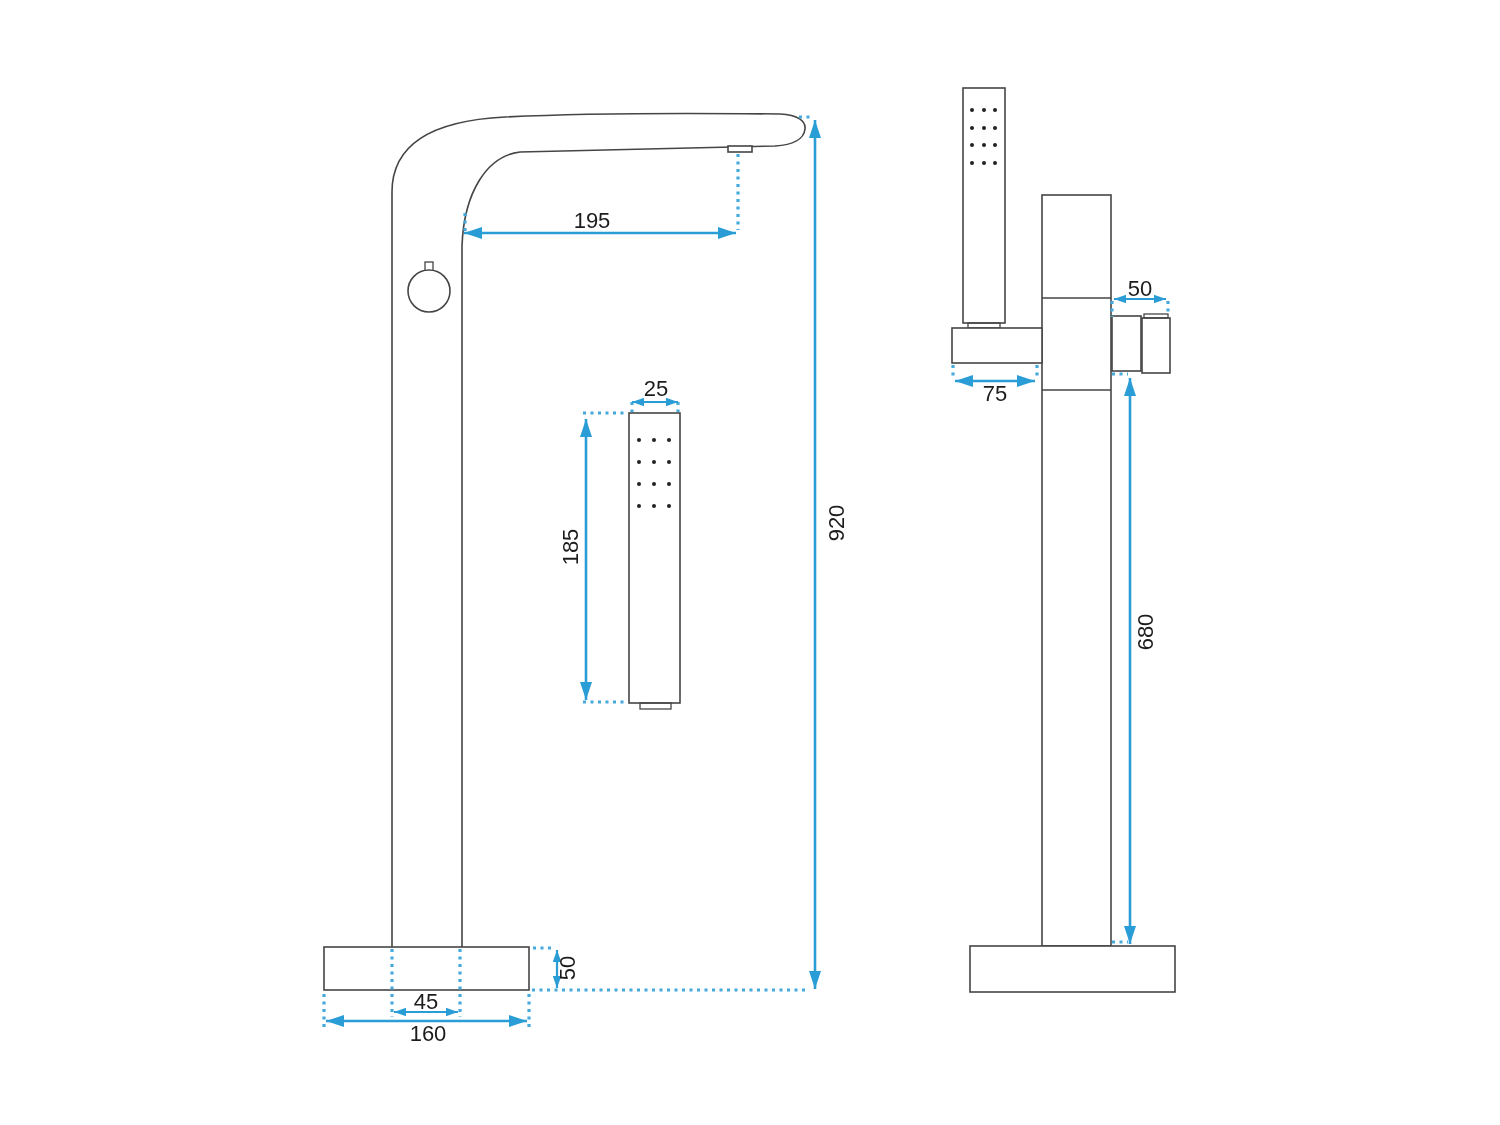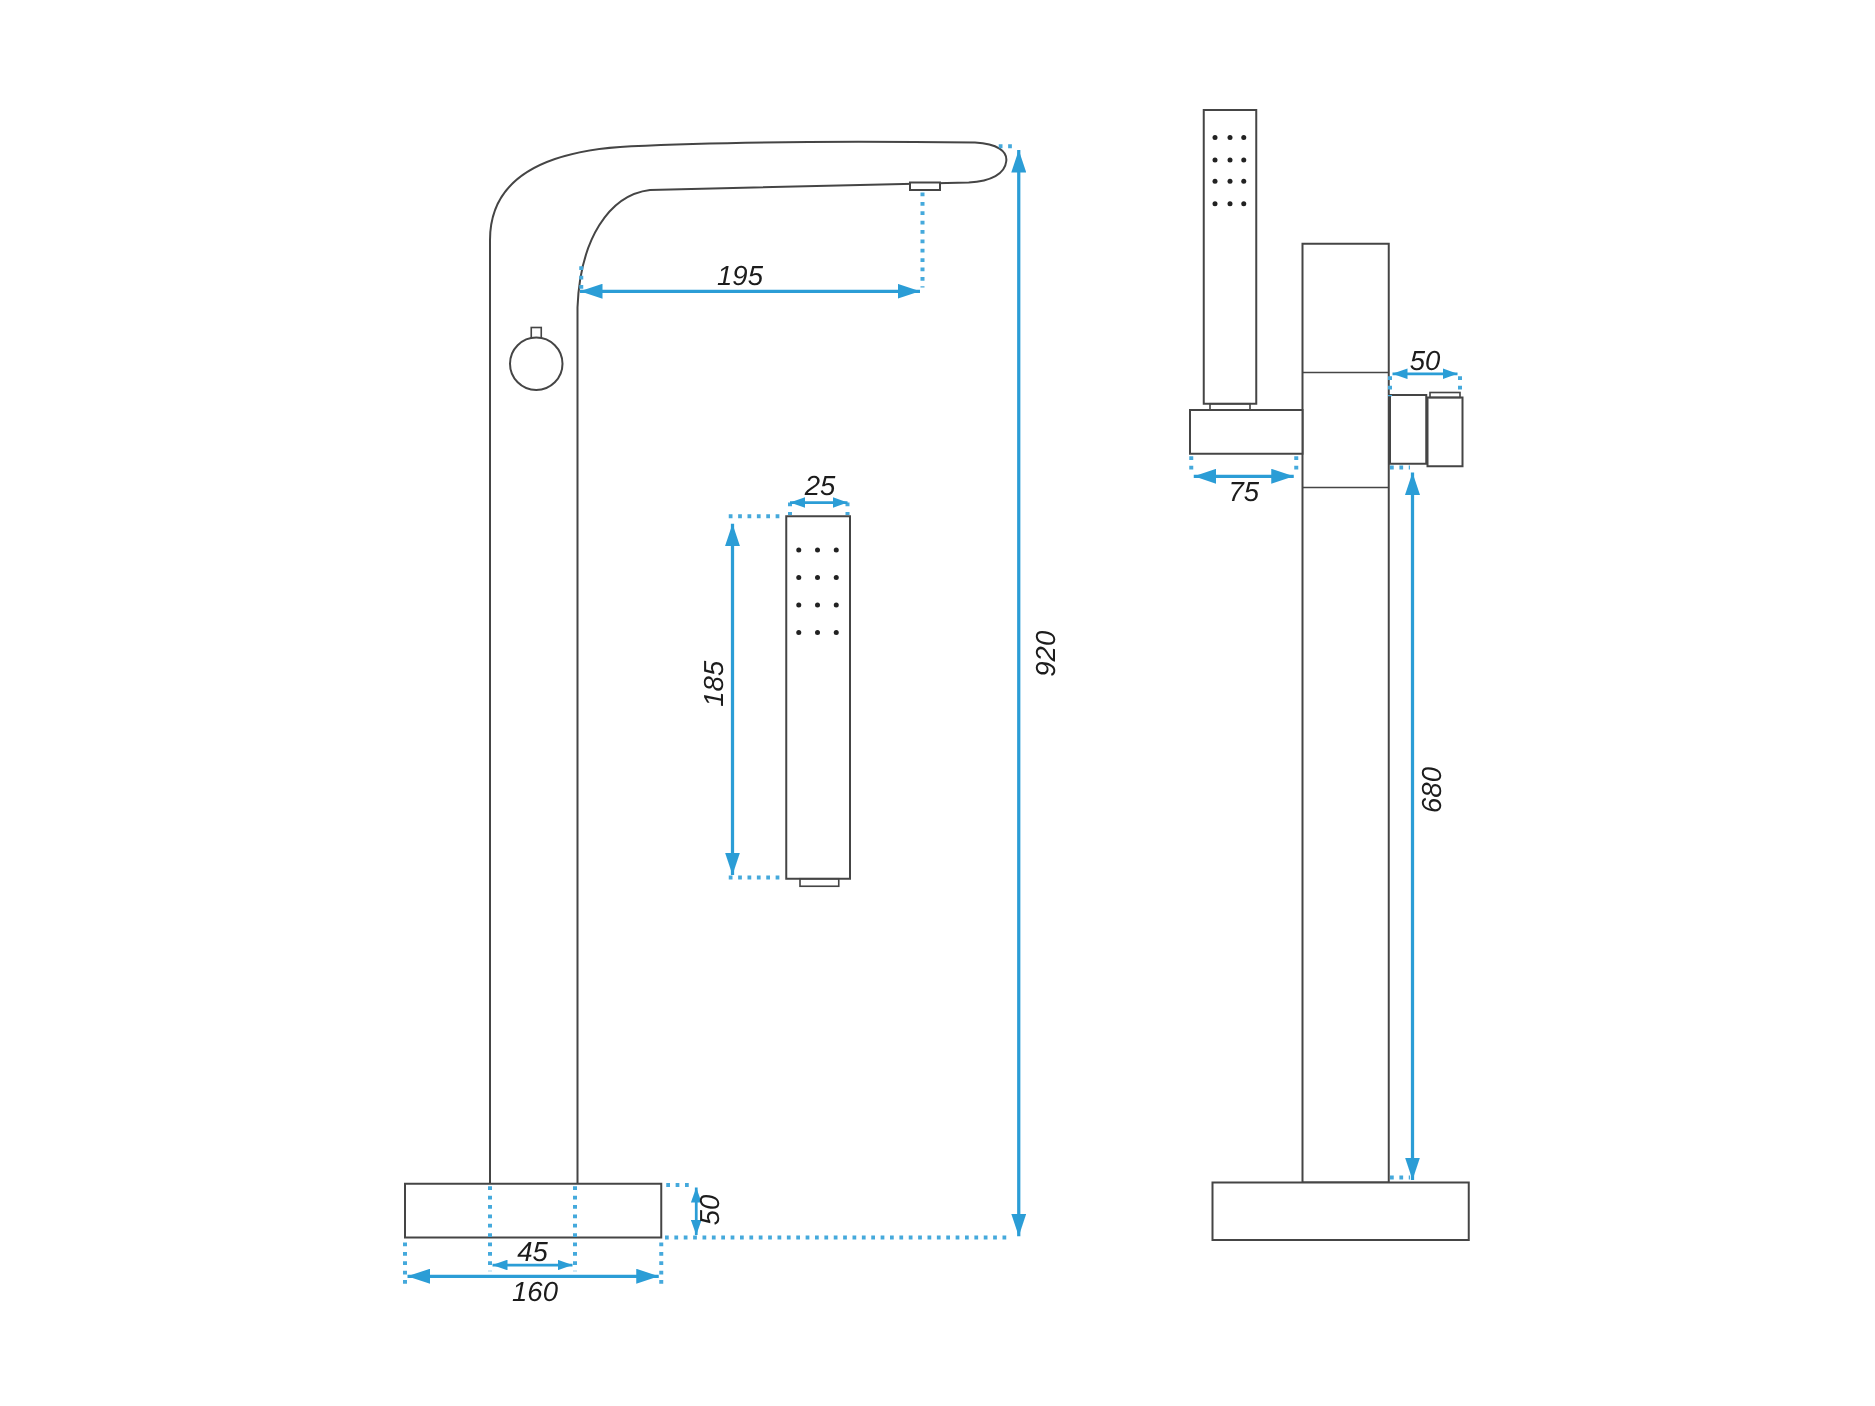--- a/index.html
+++ b/index.html
@@ -3,21 +3,21 @@
 <meta charset="utf-8">
 <style>
   :root{
     --dim:#2B9DD6;
     --dimdot:#45A9DC;
     --outline:#454545;
     --label:#1C1C1C;
     --bg:#FFFFFF;
   }
   html,body{margin:0;padding:0;background:var(--bg);}
-  .stage{width:1500px;height:1125px;position:relative;background:var(--bg);font-style:italic;}
+  .stage{width:1500px;height:1125px;position:relative;background:var(--bg);}
   svg{display:block;}
   .outfill{fill:#ffffff;stroke:var(--outline);stroke-width:1.6px;}
   .thin{fill:none;stroke:var(--outline);stroke-width:1.3px;}
   .nozzle{fill:#222222;stroke:none;}
   .dim{stroke:var(--dim);stroke-width:2.6px;fill:none;}
   .dimsm{stroke:var(--dim);stroke-width:2.2px;fill:none;}
   .ext{stroke:var(--dimdot);stroke-width:3.2px;fill:none;stroke-dasharray:3 4.5;stroke-linecap:butt;}
   .ah{fill:var(--dim);}
   text{font-family:"Liberation Sans", sans-serif;font-size:22px;fill:var(--label);}
   .mid{text-anchor:middle;}

